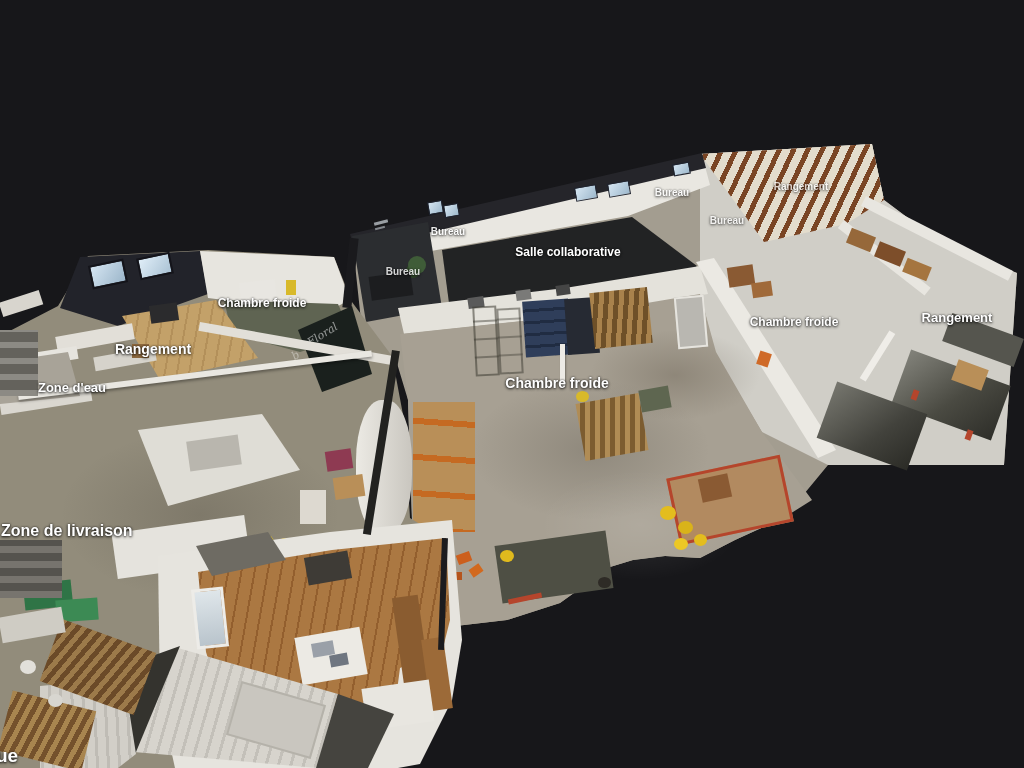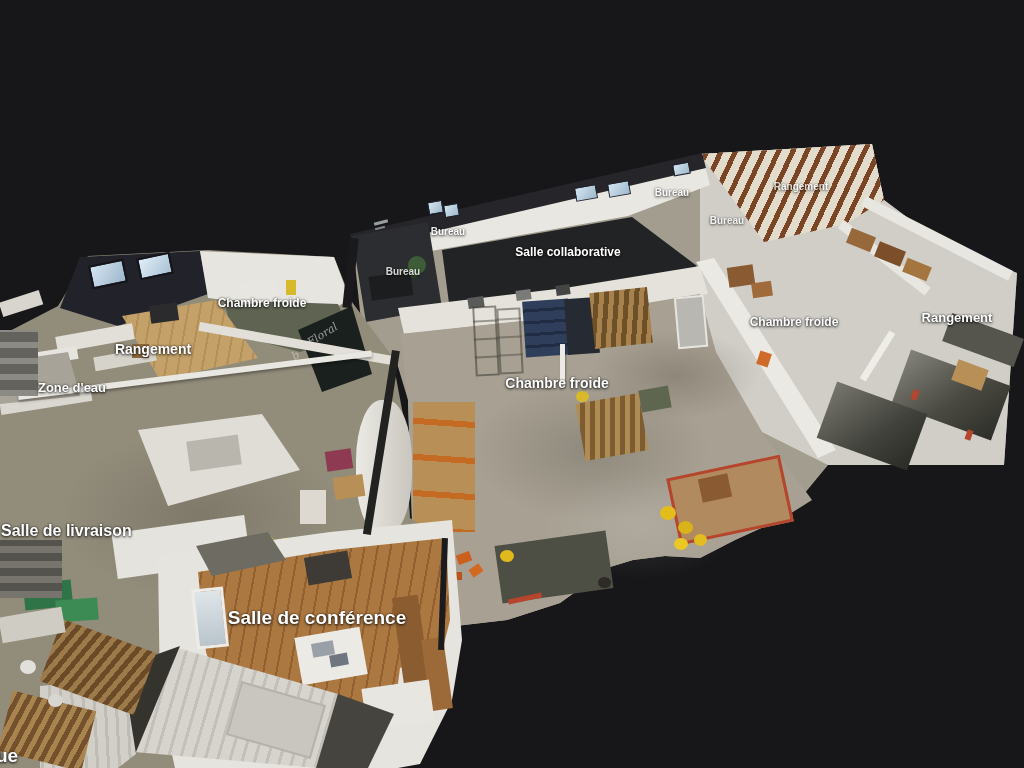--- a/index.html
+++ b/index.html
@@ -327,17 +327,16 @@
   <div class="lbl l2">Bureau</div>
   <div class="lbl l3">Salle collaborative</div>
   <div class="lbl l4">Bureau</div>
   <div class="lbl l5">Bureau</div>
   <div class="lbl l6">Chambre froide</div>
   <div class="lbl l7">Rangement</div>
   <div class="lbl l8">Zone d'eau</div>
   <div class="lbl l9">Chambre froide</div>
   <div class="lbl l10">Chambre froide</div>
   <div class="lbl l11">Rangement</div>
-  <div class="lbl l12">Salle de livraison</div>
-  <div class="lbl l13">Salle de conférence</div>
+  <div class="lbl l12">Zone de livraison</div>
   <div class="lbl l14">ue</div>
 
 </div>
 
 </body></html>

